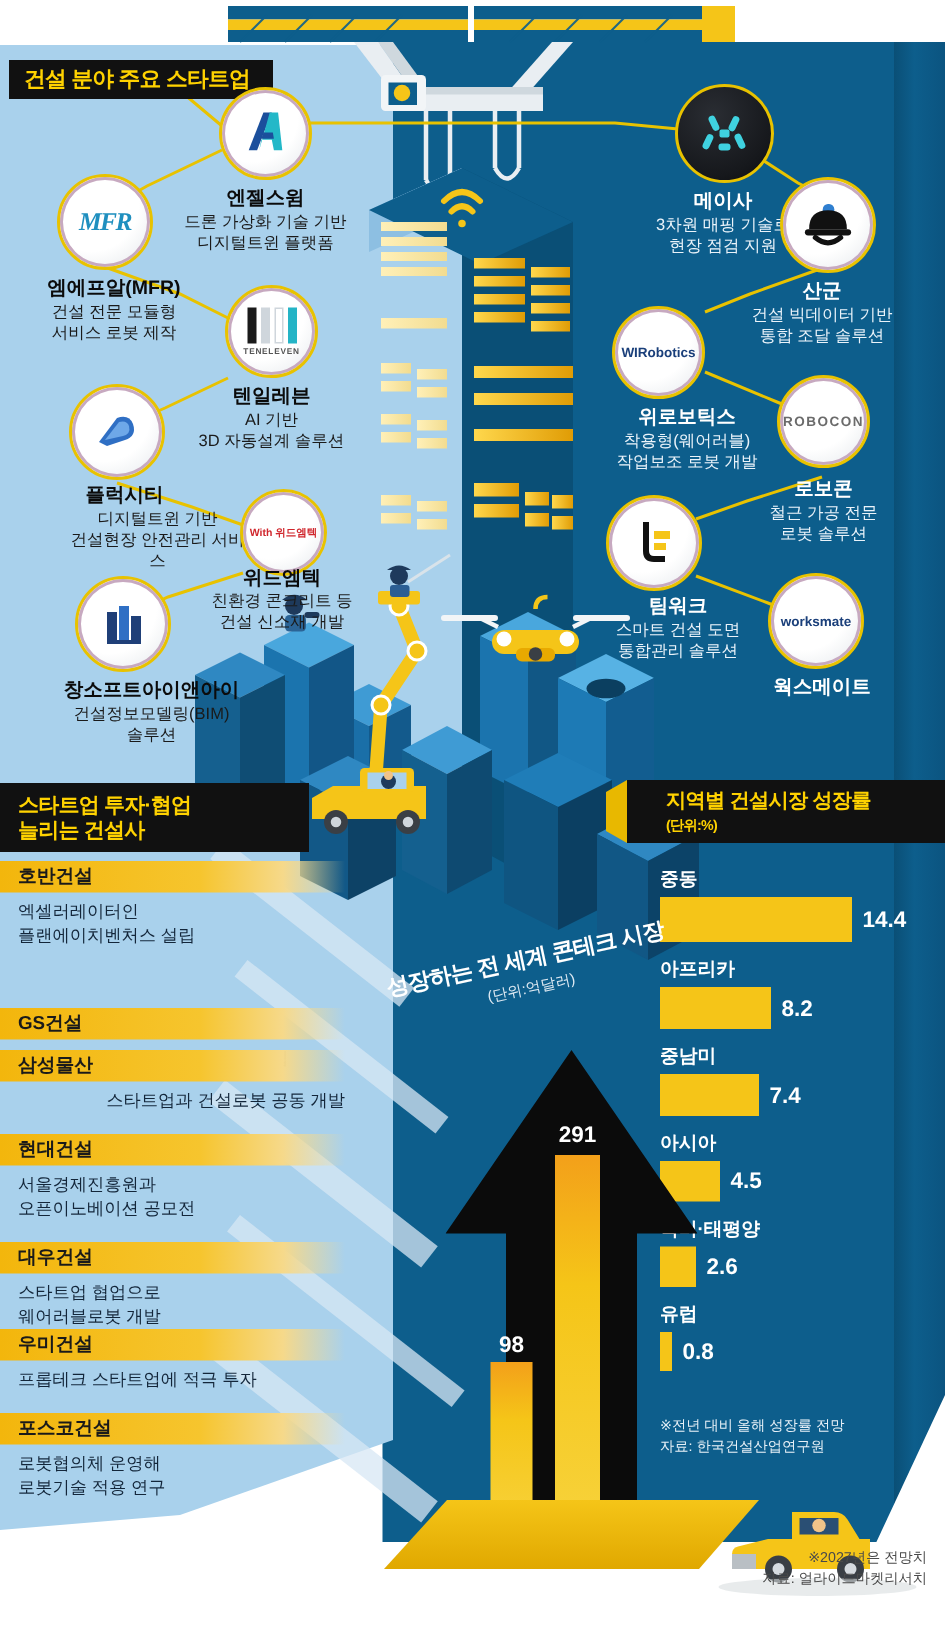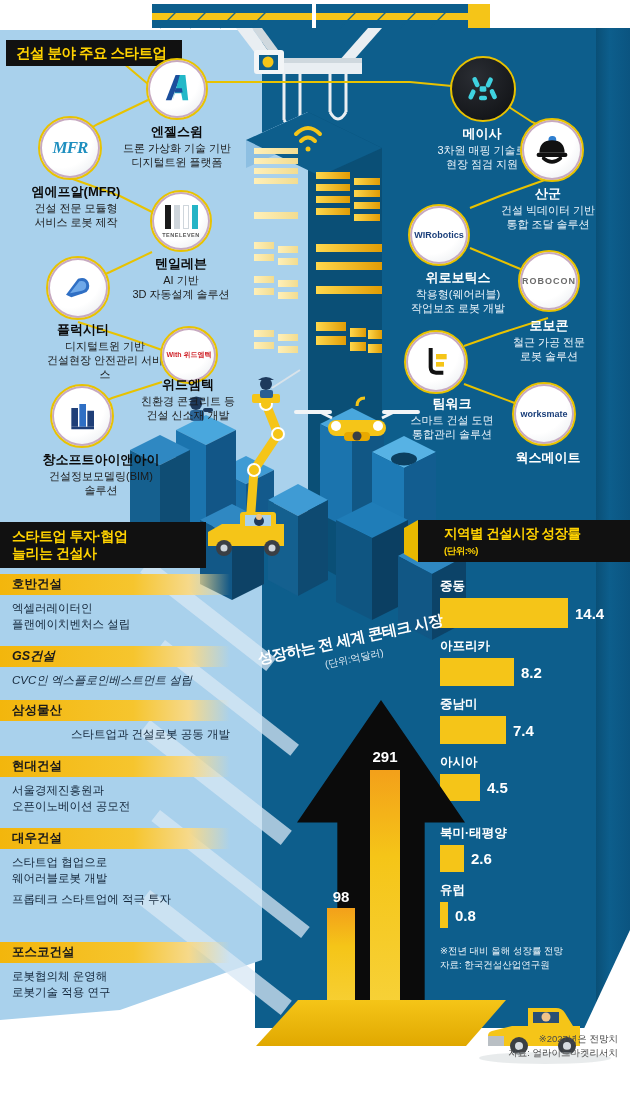--- a/index.html
+++ b/index.html
@@ -491,39 +491,40 @@
   </div>
   <div class="lbl on-dark" style="left:468px;top:450px;width:160px;">
     <div class="name">웍스메이트</div>
   </div>
 
   <div class="inv-item" style="top:574px;">
     <div class="inv-bar">호반건설</div>
     <div class="inv-desc" style="white-space:pre-line;">엑셀러레이터인
 플랜에이치벤처스 설립</div>
   </div>
-  <div class="inv-item" style="top:646px;font-style:italic;">
+  <div class="inv-item" style="top:672px;">
     <div class="inv-bar">GS건설</div>
     <div class="inv-desc" style="white-space:pre-line;">CVC인 엑스플로인베스트먼트 설립</div>
   </div>
   <div class="inv-item" style="top:700px;text-align:right;">
     <div class="inv-bar">삼성물산</div>
     <div class="inv-desc" style="white-space:pre-line;">스타트업과 건설로봇 공동 개발</div>
   </div>
   <div class="inv-item" style="top:756px;">
     <div class="inv-bar">현대건설</div>
     <div class="inv-desc" style="white-space:pre-line;">서울경제진흥원과
 오픈이노베이션 공모전</div>
   </div>
   <div class="inv-item" style="top:828px;">
     <div class="inv-bar">대우건설</div>
     <div class="inv-desc" style="white-space:pre-line;">스타트업 협업으로
 웨어러블로봇 개발</div>
   </div>
   <div class="inv-item" style="top:886px;">
+    <div class="inv-bar">우미건설</div>
     <div class="inv-desc" style="white-space:pre-line;">프롭테크 스타트업에 적극 투자</div>
   </div>
   <div class="inv-item" style="top:942px;">
     <div class="inv-bar">포스코건설</div>
     <div class="inv-desc" style="white-space:pre-line;">로봇협의체 운영해
 로봇기술 적용 연구</div>
   </div>
 
   <div class="rbar-wrap" style="left:440px;top:578px;width:180px;">
 
@@ -544,21 +545,21 @@
     </div>
 
     <div style="margin-bottom:10px;">
       <div class="rbar-label">중남미</div>
       <div class="rbar-row" style="height:28px;">
         <div class="rbar" style="width:66px;"></div>
         <div class="rbar-val">7.4</div>
       </div>
     </div>
 
-    <div style="margin-bottom:24px;">
+    <div style="margin-bottom:10px;">
       <div class="rbar-label">아시아</div>
       <div class="rbar-row" style="height:27px;">
         <div class="rbar" style="width:40px;"></div>
         <div class="rbar-val">4.5</div>
       </div>
     </div>
 
     <div style="margin-bottom:10px;">
       <div class="rbar-label">북미·태평양</div>
       <div class="rbar-row" style="height:27px;">

